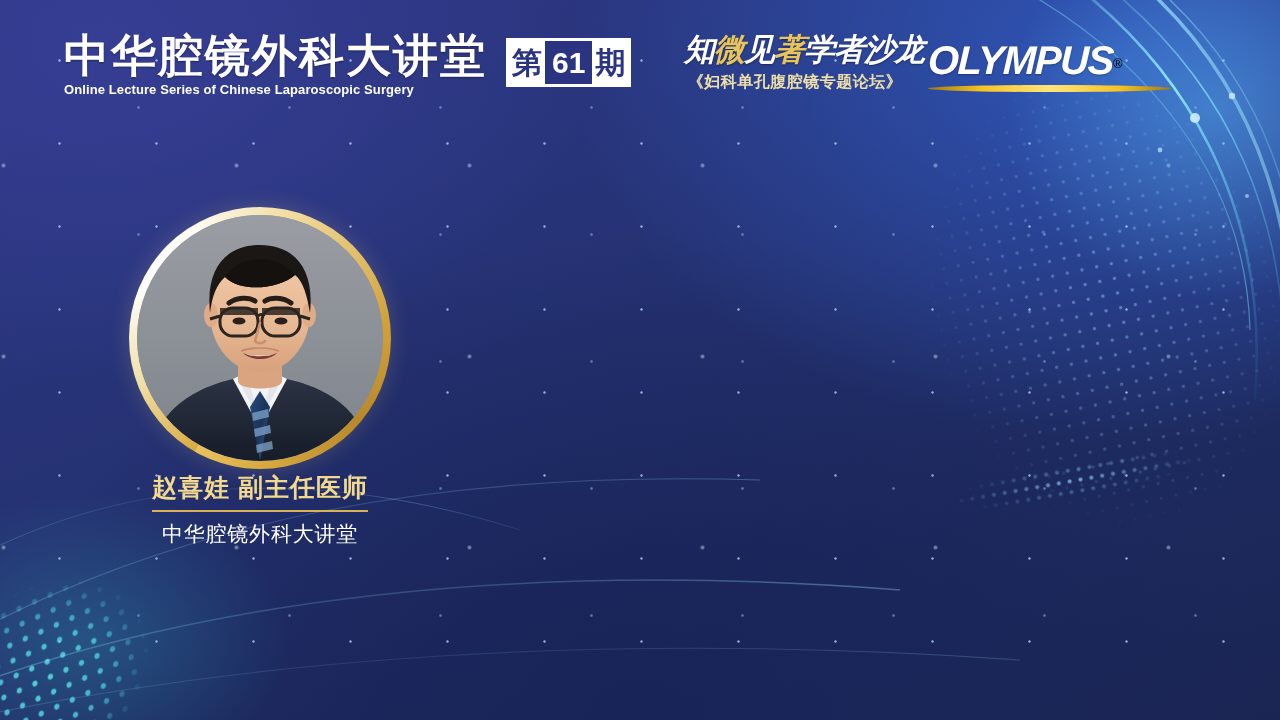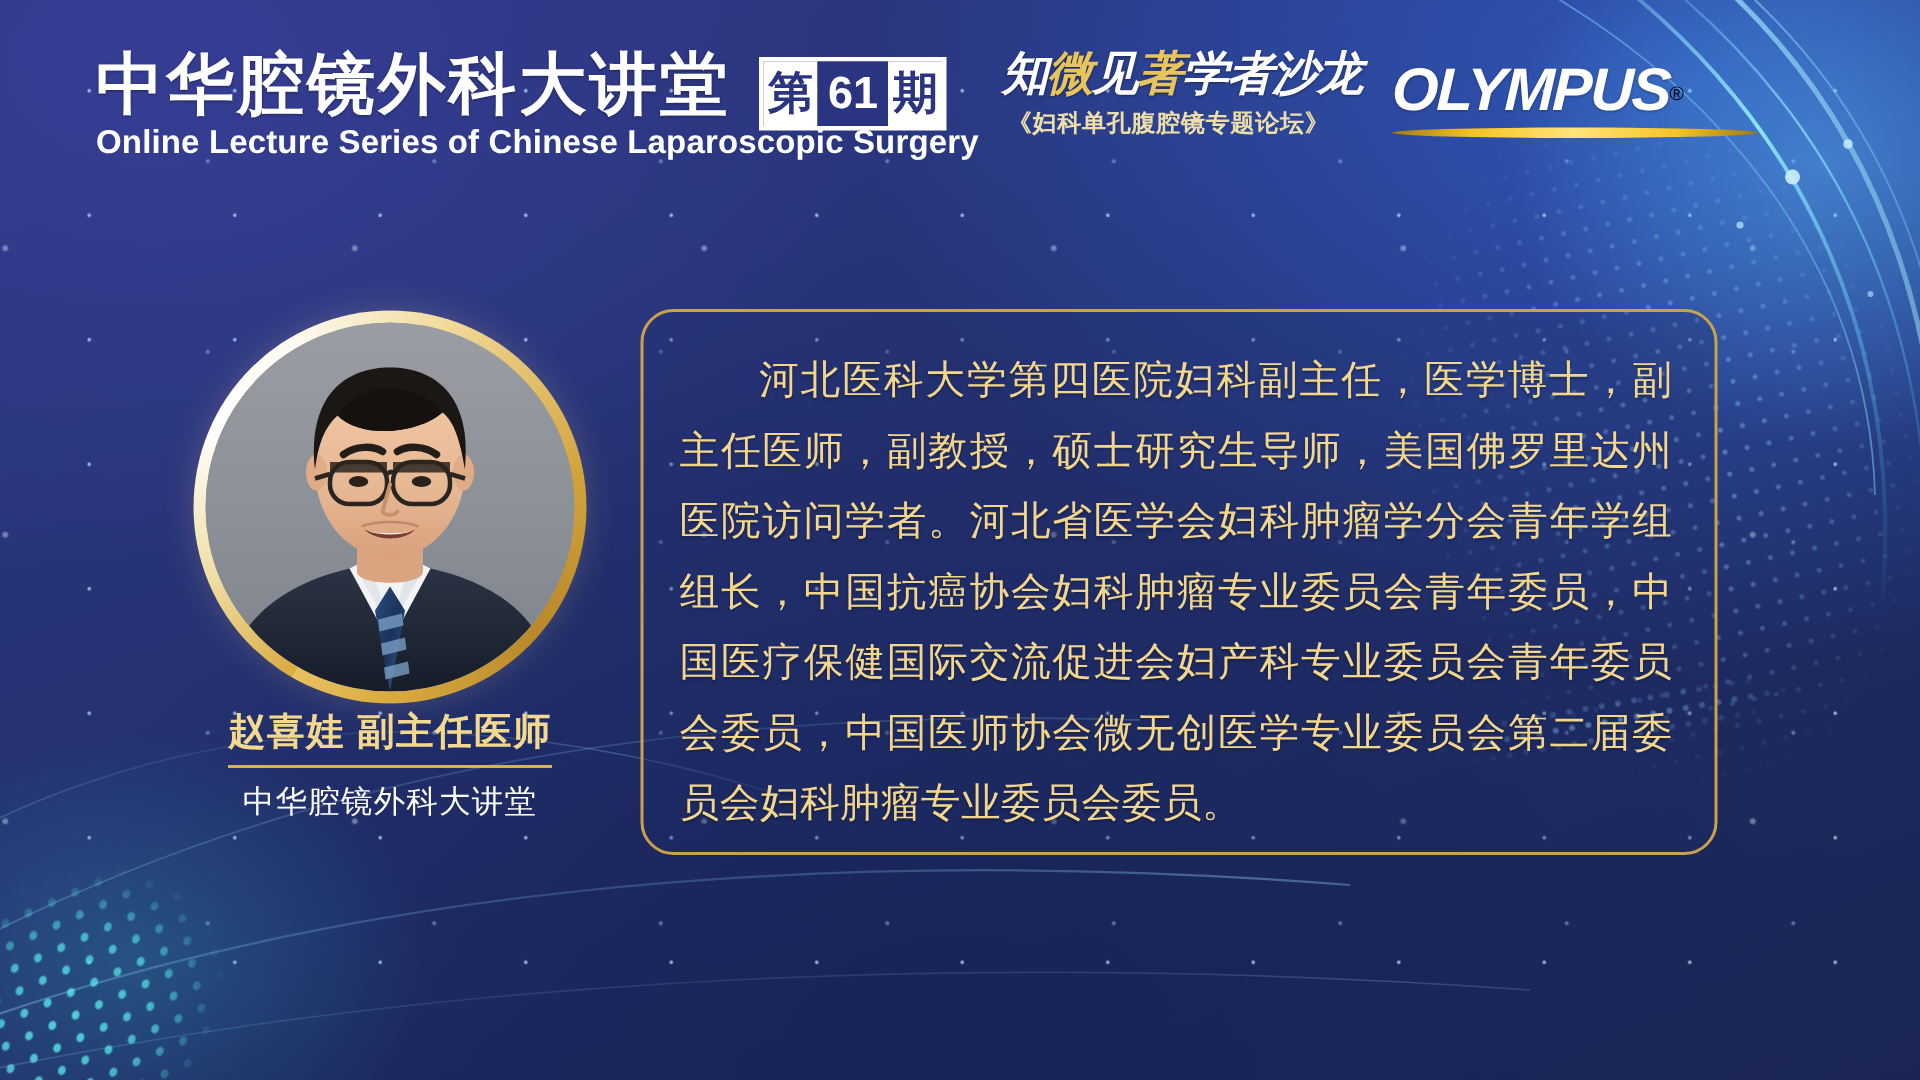--- a/index.html
+++ b/index.html
@@ -88,21 +88,21 @@
     color: #ffffff;
     font-size: 45px;
     font-weight: bold;
     letter-spacing: 2px;
     line-height: 1;
     white-space: nowrap;
     text-shadow: 0 1px 2px rgba(0,0,0,.35);
   }
   .brand-en {
     color: #ffffff;
-    font-size: 22px;
+    font-size: 13px;
     font-weight: bold;
     letter-spacing: .1px;
     margin-top: 4px;
     white-space: nowrap;
   }
 
   .issue-badge {
     position: absolute; left: 506px; top: 38px;
     border: 3px solid #ffffff;
     display: flex; align-items: stretch;
@@ -110,21 +110,21 @@
     box-sizing: border-box;
   }
   .issue-badge span {
     display: flex; align-items: center; justify-content: center;
     font-size: 30px; font-weight: bold; line-height: 1;
     padding: 0 3px;
   }
   .issue-pre, .issue-post { background: #ffffff; color: #2b3480; }
   .issue-num { background: #2b3480; color: #ffffff; padding: 0 7px !important; letter-spacing: 0px; }
 
-  .salon-logo { position: absolute; left: 668px; top: 34px; width: 222px; text-align: center; }
+  .salon-logo { position: absolute; left: 684px; top: 34px; width: 222px; text-align: center; }
   .salon-cal {
     font-family: "DejaVu Serif", "Liberation Serif", serif;
     font-size: 31px;
     font-weight: bold;
     font-style: italic;
     line-height: 1;
     white-space: nowrap;
     color: #ffffff;
     letter-spacing: -1px;
     text-shadow: 0 1px 2px rgba(0,0,0,.4);
@@ -384,17 +384,14 @@
         </g>
       </svg>
     </div>
   </div>
 
   <div class="name-block">
     <div class="doctor-name">赵喜娃  副主任医师</div>
     <div class="doctor-org">中华腔镜外科大讲堂</div>
   </div>
 
-  <div class="bio-panel">
-    <div class="bio-text">河北医科大学第四医院妇科副主任，医学博士，副主任医师，副教授，硕士研究生导师，美国佛罗里达州医院访问学者。河北省医学会妇科肿瘤学分会青年学组组长，中国抗癌协会妇科肿瘤专业委员会青年委员，中国医疗保健国际交流促进会妇产科专业委员会青年委员会委员，中国医师协会微无创医学专业委员会第二届委员会妇科肿瘤专业委员会委员。</div>
-  </div>
 
 </div>
 
 </body></html>

